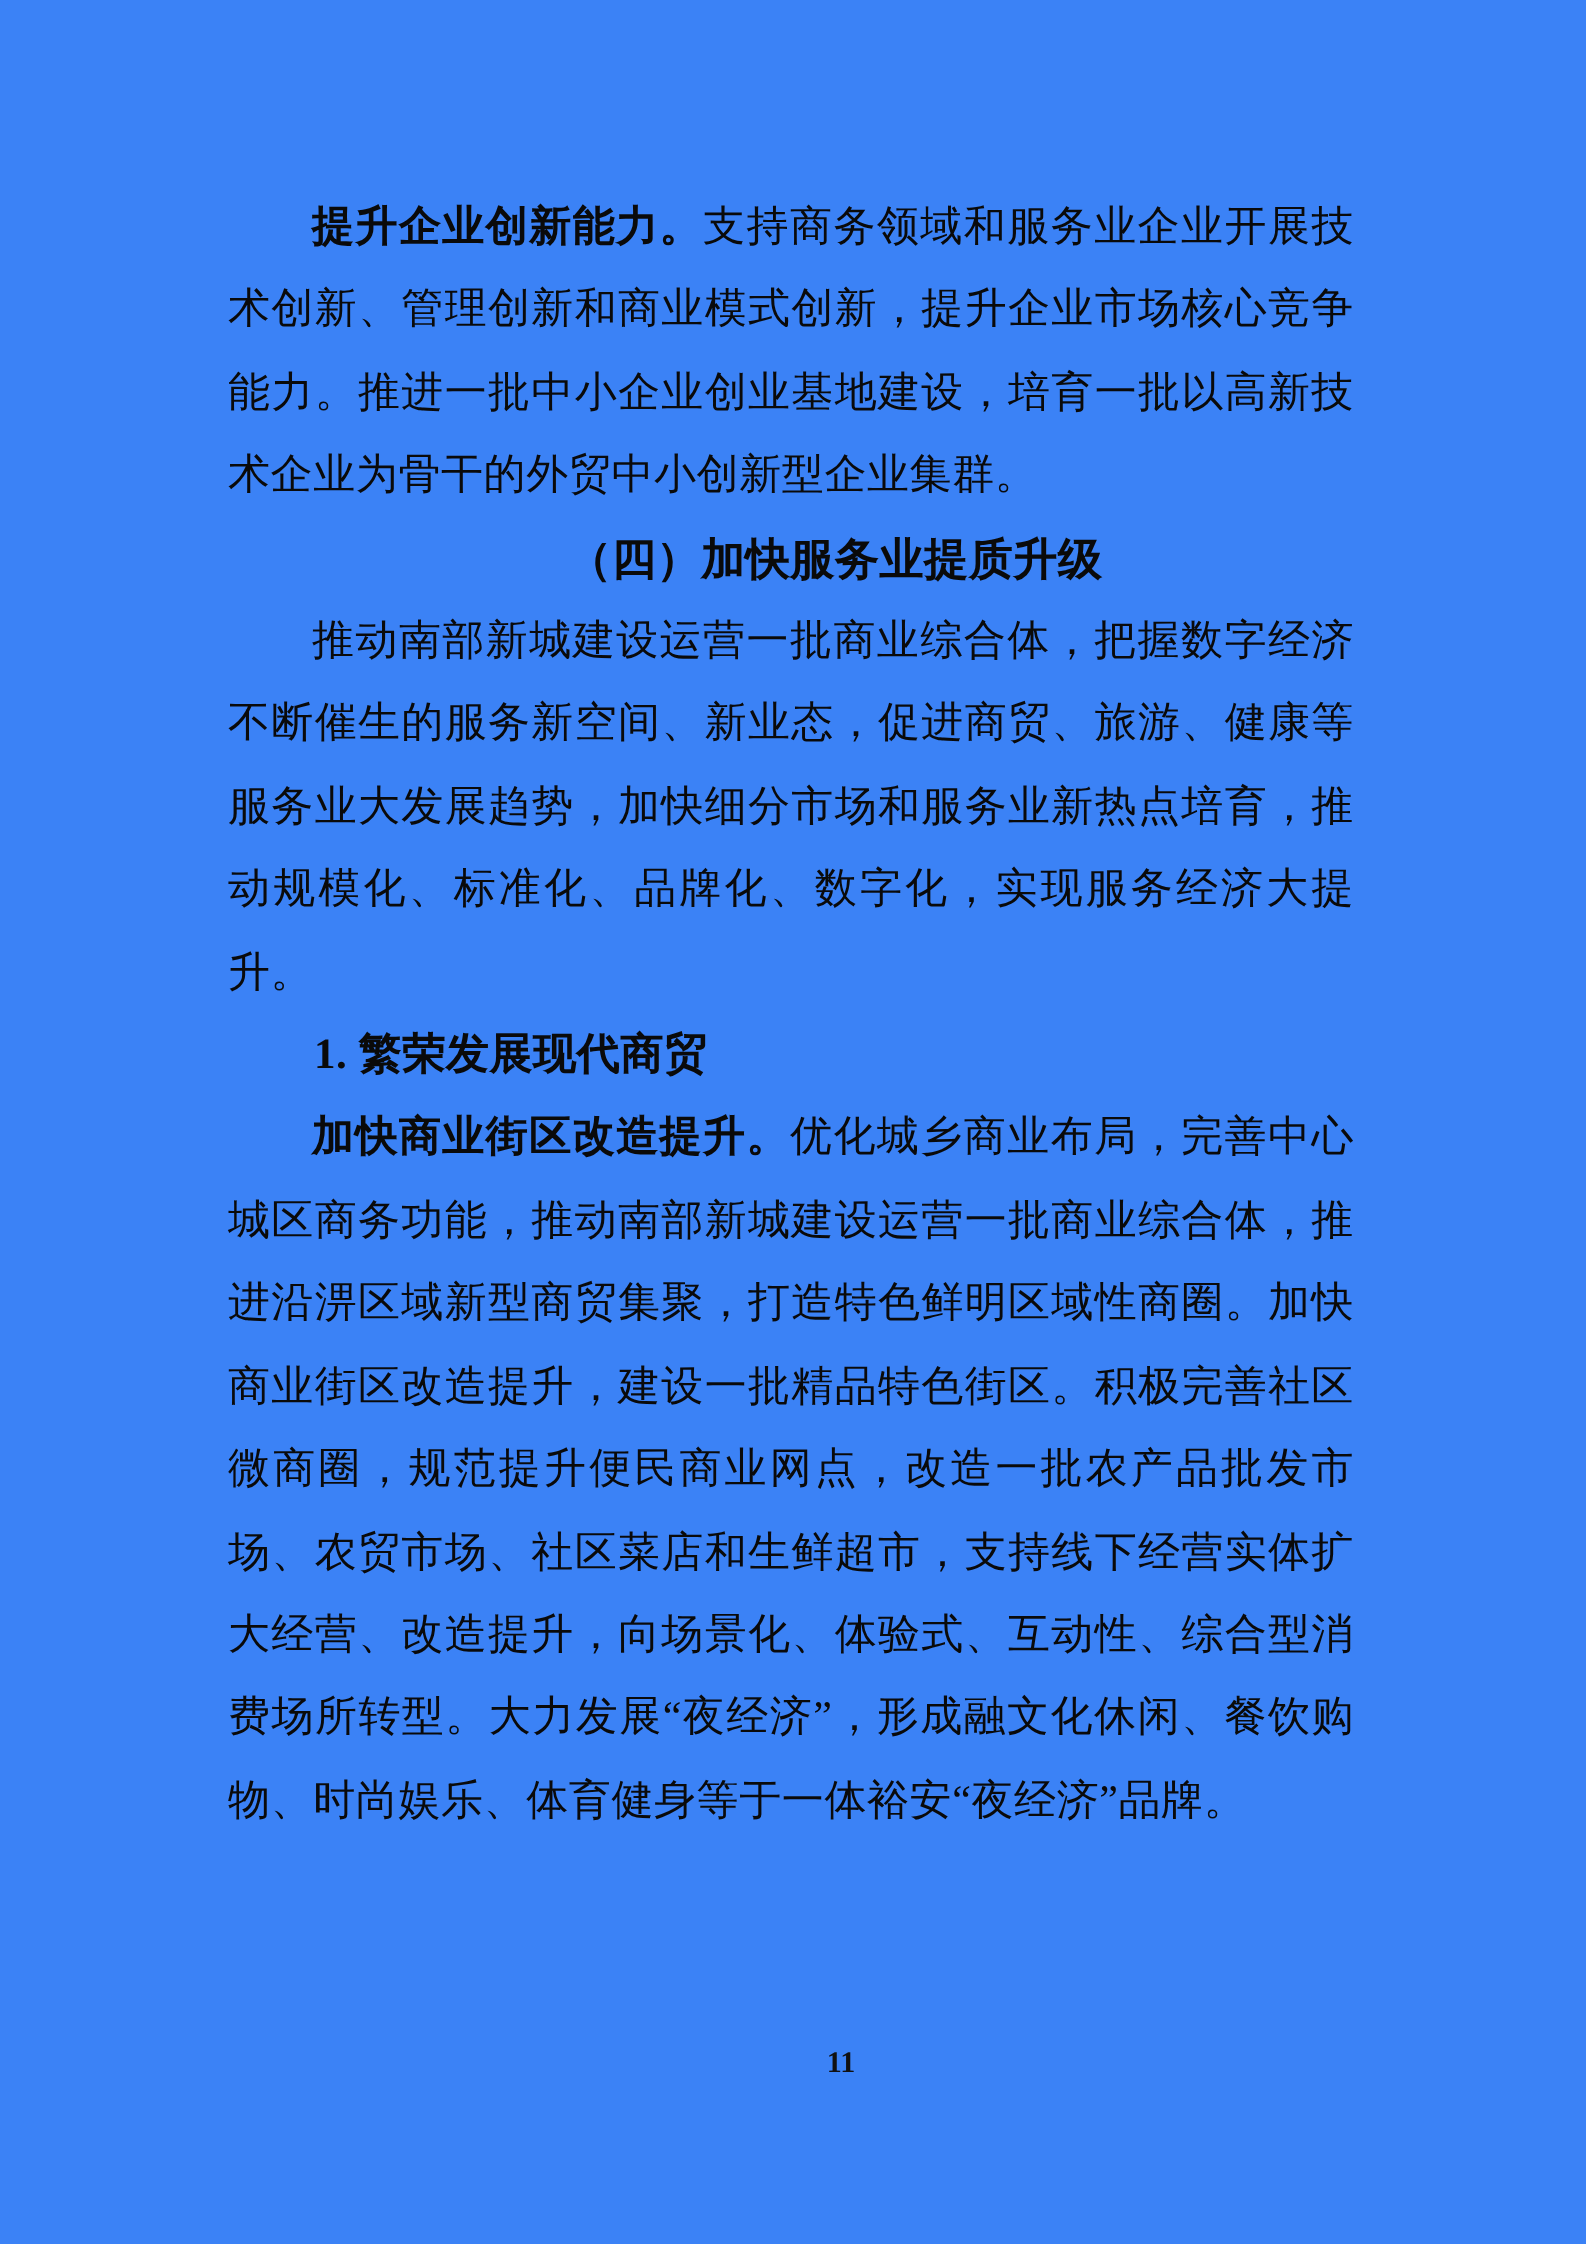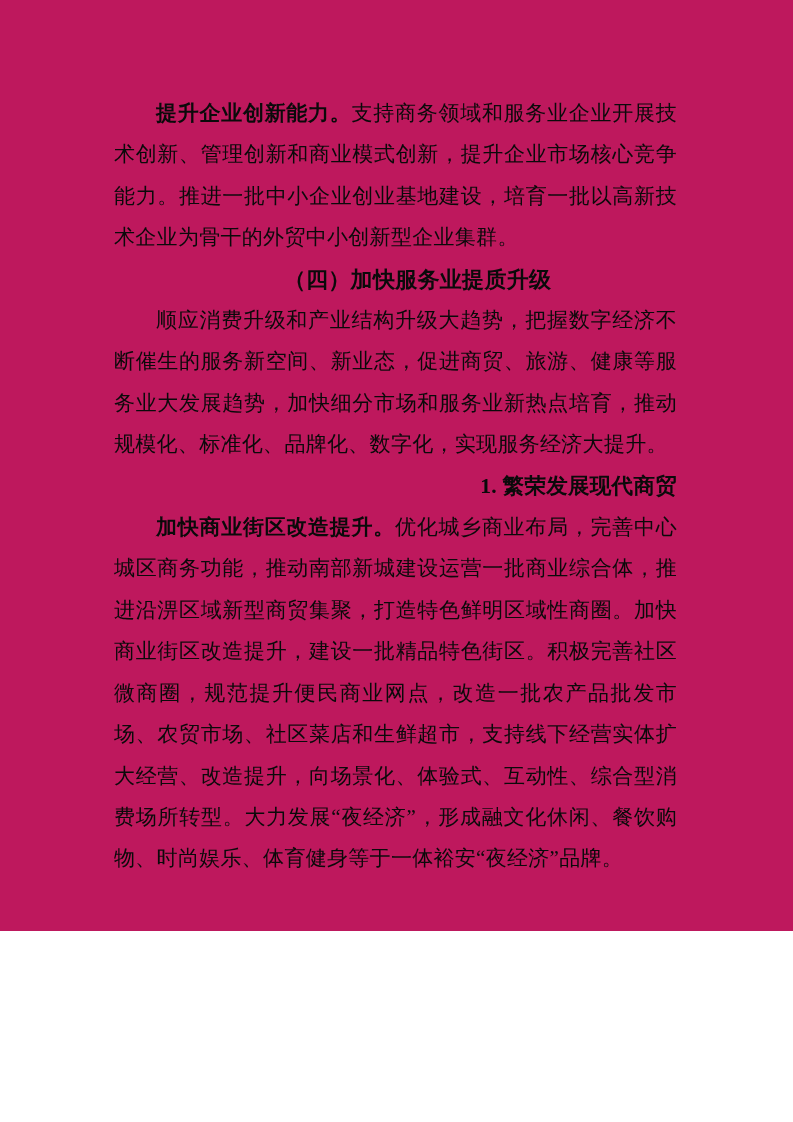--- a/index.html
+++ b/index.html
@@ -3,22 +3,22 @@
 <meta charset="utf-8">
 <style>
   html, body {
     margin: 0;
     padding: 0;
     background: #ffffff;
   }
   .page {
     position: relative;
     width: 793px;
-    height: 931px;
-    background: #be185d;
+    height: 1122px;
+    background: #3b82f6;
     overflow: hidden;
     font-family: "Liberation Serif", serif;
     color: #0a0a0a;
   }
   .content {
     position: absolute;
     left: 114px;
     top: 93px;
     width: 563px;
   }
@@ -38,21 +38,21 @@
   }
   p.heading-level1 {
     font-family: "Liberation Sans", sans-serif;
     font-weight: bold;
     font-size: 22px;
     text-align: center;
   }
   p.heading-level2 {
     font-weight: bold;
     font-size: 21.5px;
-    text-align: right;
+    text-align: left;
   }
   .page-number {
     position: absolute;
     left: 0;
     right: 0;
     top: 1024px;
     text-align: center;
     font-family: "Liberation Serif", serif;
     font-weight: bold;
     font-size: 15px;
@@ -60,18 +60,18 @@
     padding-left: 48px;
   }
 </style>
 </head>
 <body>
 
 <div class="page">
   <div class="content" id="content">
       <p class="para body"><span class="lead">提升企业创新能力。</span>支持商务领域和服务业企业开展技术创新、管理创新和商业模式创新，提升企业市场核心竞争能力。推进一批中小企业创业基地建设，培育一批以高新技术企业为骨干的外贸中小创新型企业集群。</p>
       <p class="para heading-level1">（四）加快服务业提质升级</p>
-      <p class="para body">顺应消费升级和产业结构升级大趋势，把握数字经济不断催生的服务新空间、新业态，促进商贸、旅游、健康等服务业大发展趋势，加快细分市场和服务业新热点培育，推动规模化、标准化、品牌化、数字化，实现服务经济大提升。</p>
+      <p class="para body">推动南部新城建设运营一批商业综合体，把握数字经济不断催生的服务新空间、新业态，促进商贸、旅游、健康等服务业大发展趋势，加快细分市场和服务业新热点培育，推动规模化、标准化、品牌化、数字化，实现服务经济大提升。</p>
       <p class="para heading-level2">1. 繁荣发展现代商贸</p>
       <p class="para body"><span class="lead">加快商业街区改造提升。</span>优化城乡商业布局，完善中心城区商务功能，推动南部新城建设运营一批商业综合体，推进沿淠区域新型商贸集聚，打造特色鲜明区域性商圈。加快商业街区改造提升，建设一批精品特色街区。积极完善社区微商圈，规范提升便民商业网点，改造一批农产品批发市场、农贸市场、社区菜店和生鲜超市，支持线下经营实体扩大经营、改造提升，向场景化、体验式、互动性、综合型消费场所转型。大力发展“夜经济”，形成融文化休闲、餐饮购物、时尚娱乐、体育健身等于一体裕安“夜经济”品牌。</p>
     </div>
   <div class="page-number">11</div>
 </div>
 
 </body></html>

